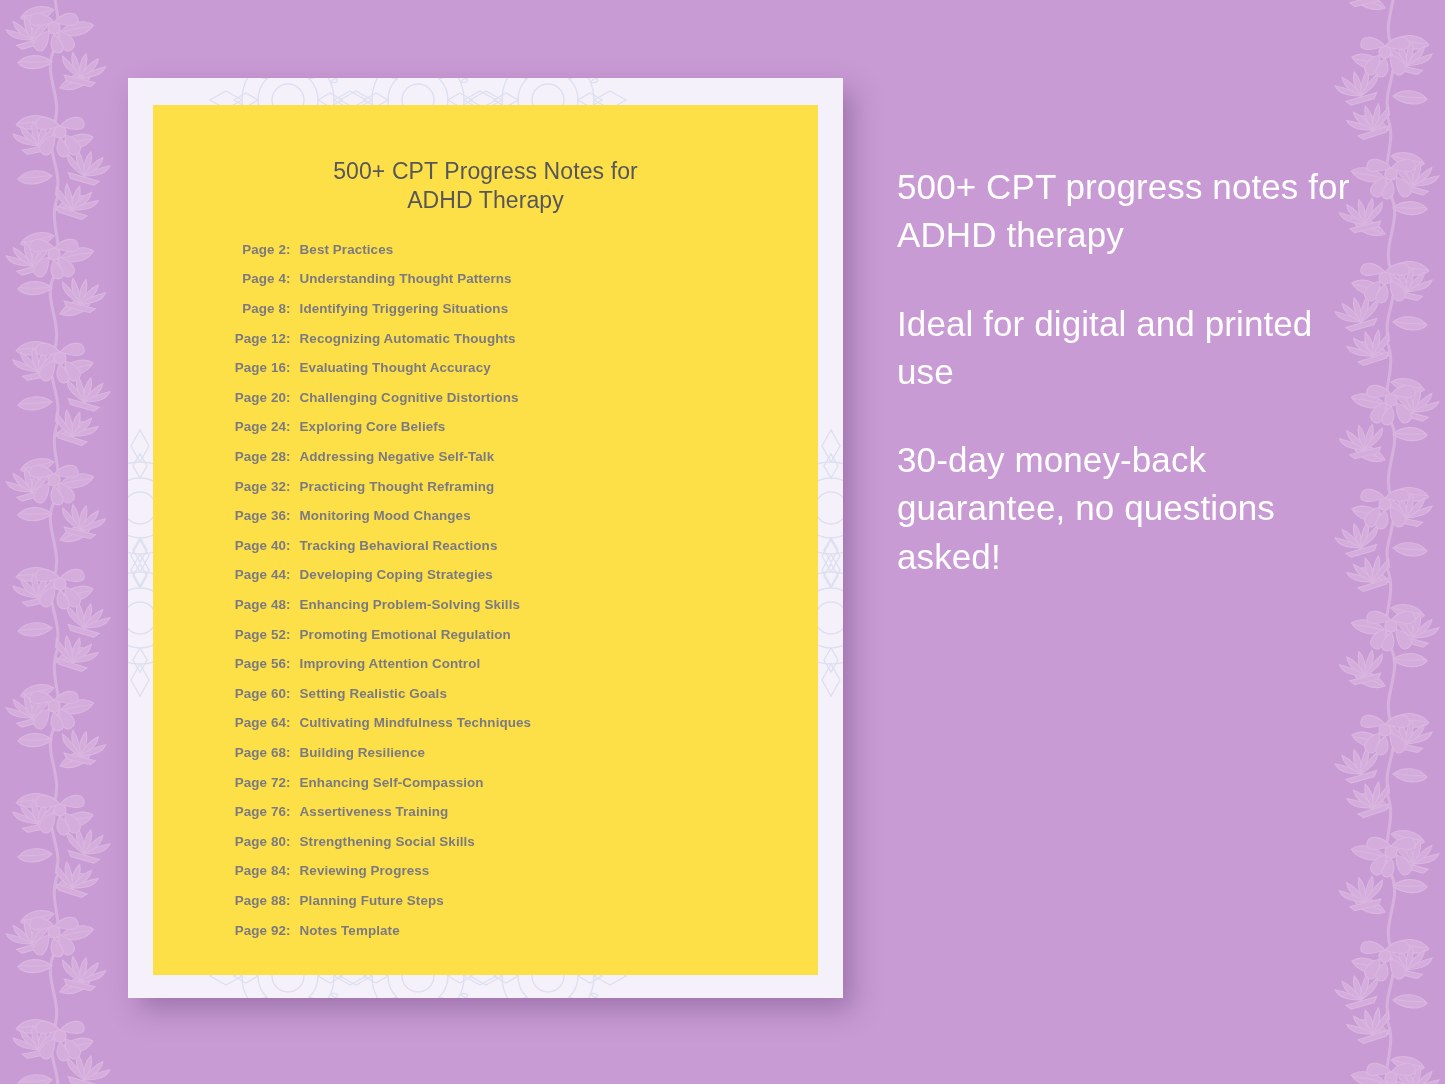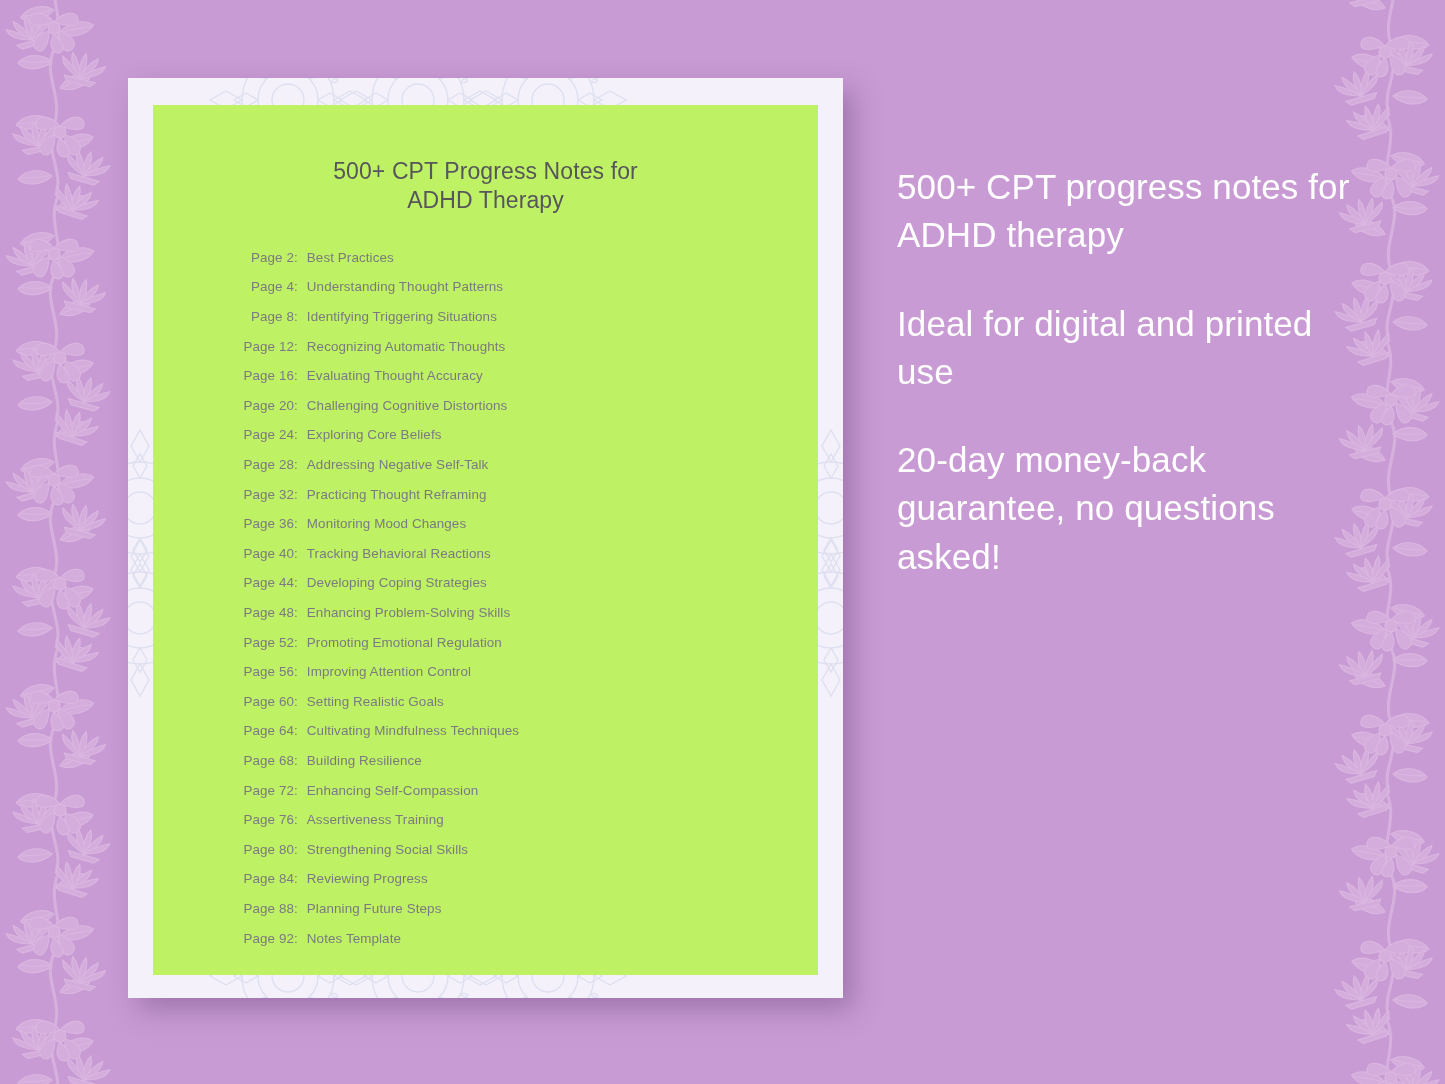--- a/index.html
+++ b/index.html
@@ -53,21 +53,21 @@
     pointer-events: none;
   }
 
   
   #page {
     position: absolute;
     left: 25px;
     top: 27px;
     width: 665px;
     height: 870px;
-    background: #bef264;
+    background: #fde047;
     overflow: hidden;
   }
 
   #doc-title {
     margin: 0;
     padding: 52px 60px 0 60px;
     text-align: center;
     font-size: 23px;
     font-weight: 400;
     line-height: 1.28;
@@ -80,22 +80,23 @@
     margin: 0;
     padding: 40px 0 0 45px;
     font-size: 16.5px;
     font-weight: 400;
     color: #5f5e63;
     letter-spacing: 0.2px;
   }
 
   #toc {
     list-style: none;
-    margin: 16px;
+    margin: 8px;
     padding: 19px 0 0 68px;
+    font-weight: bold;
   }
   #toc li {
     display: flex;
     align-items: baseline;
     font-size: 13.4px;
     color: #7b7a80;
     line-height: 1;
     padding: 0 0 16.2px 0;
     letter-spacing: 0.1px;
     white-space: nowrap;
@@ -391,16 +392,16 @@
             <span class="toc-label">Notes Template</span>
           </li>
         </ul>
 
     </div>
   </div>
 
   <div id="features">
       <p class="feature">500+ CPT progress notes for ADHD therapy</p>
       <p class="feature">Ideal for digital and printed use</p>
-      <p class="feature">20-day money-back guarantee, no questions asked!</p>
+      <p class="feature">30-day money-back guarantee, no questions asked!</p>
     </div>
 
 </div>
 
 </body></html>

